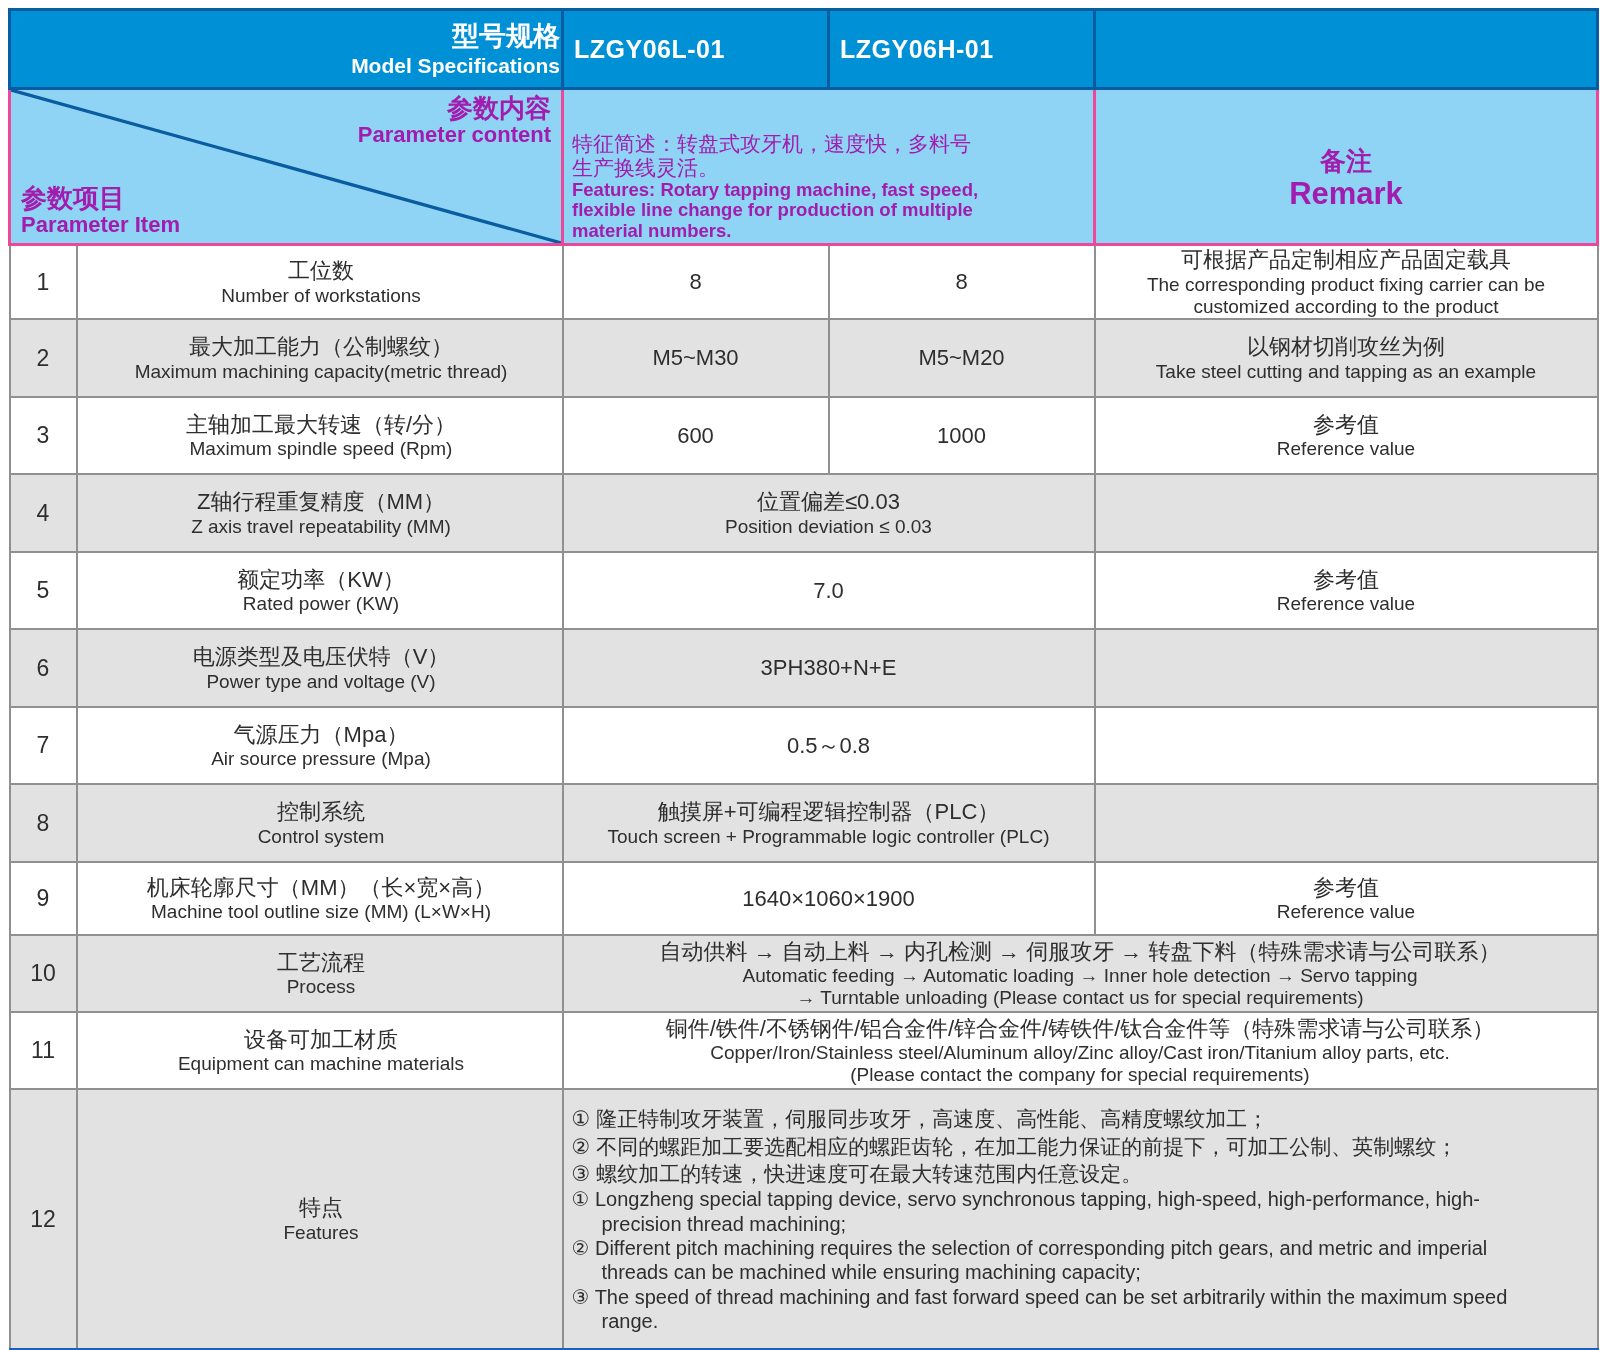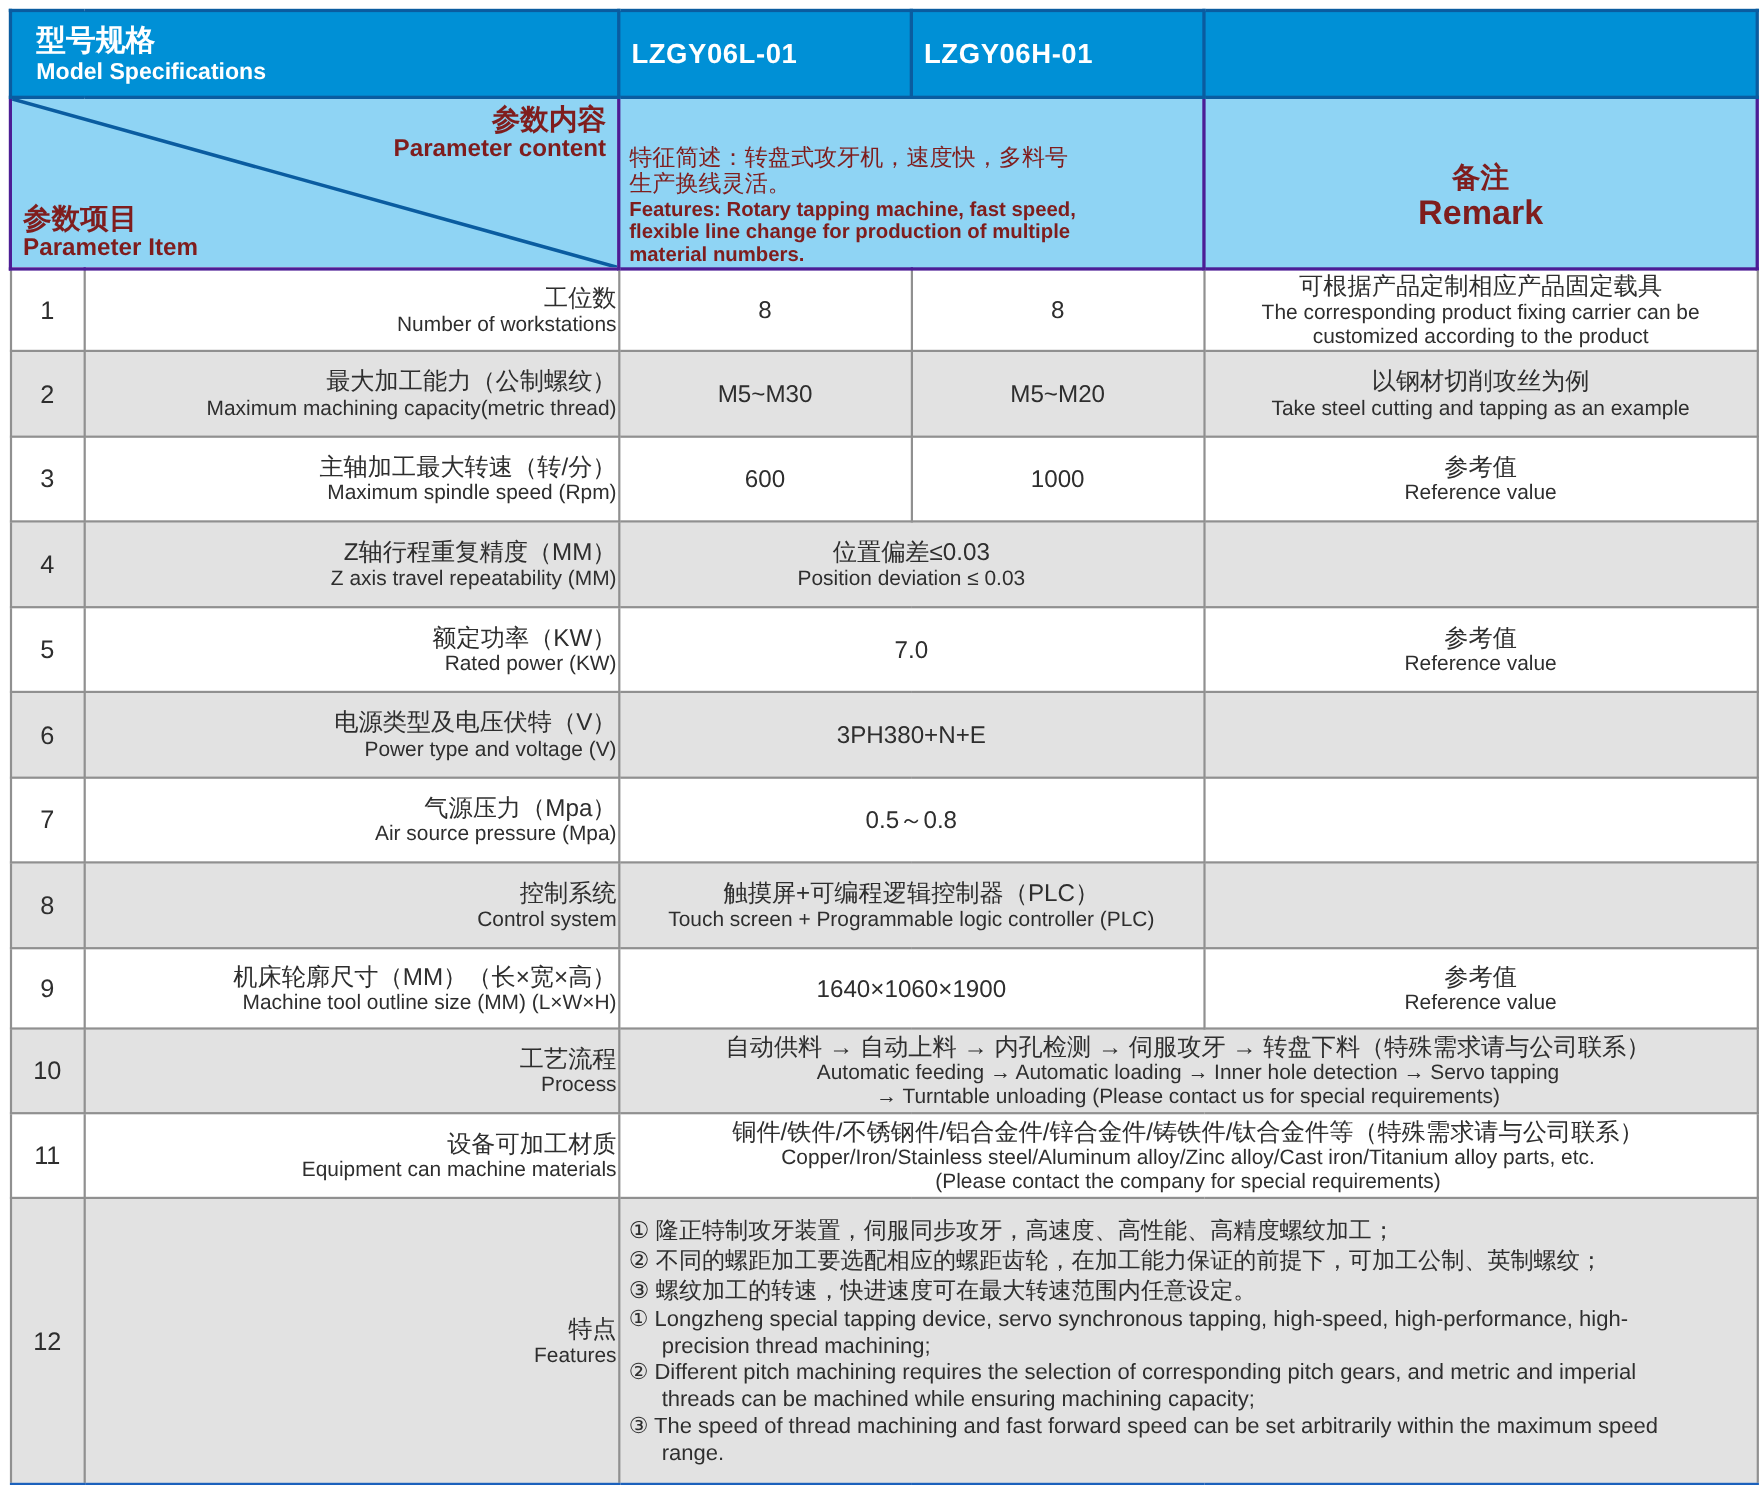--- a/index.html
+++ b/index.html
@@ -15,27 +15,27 @@
   col.c-item{width:486px;}
   col.c-l{width:266px;}
   col.c-h{width:266px;}
   col.c-remark{width:503px;}
 
   
   tr.hdr1 td{
     background:#0090d6;color:#ffffff;border:3px solid #0a5ca0;
     height:74px;vertical-align:middle;
   }
-  td.modelspec{padding-left:22px;}
+  td.modelspec{padding-left:22px;text-align:right;}
   td.modelspec .zh1{font-size:27px;font-weight:bold;line-height:1.2;}
   td.modelspec .en1{font-size:21px;font-weight:bold;line-height:1.2;}
   td.modelname{padding-left:10px;font-size:25px;font-weight:bold;letter-spacing:.5px;}
 
   tr.hdr2 td{
-    background:#8fd4f4;color:#7f1d1d;border:3px solid #4c1d95;
+    background:#8fd4f4;color:#a21caf;border:3px solid #ec4899;
     height:116px;vertical-align:middle;
   }
   td.diagcell{position:relative;padding:0;}
   td.diagcell svg{position:absolute;left:0;top:0;width:100%;height:100%;}
   .diag-top{position:absolute;top:4px;right:10px;text-align:right;}
   .diag-bottom{position:absolute;bottom:6px;left:10px;text-align:left;}
   .diag-top .zh2,.diag-bottom .zh2{font-size:26px;font-weight:bold;line-height:1.1;}
   .diag-top .en2,.diag-bottom .en2{font-size:22px;font-weight:bold;line-height:1.1;}
 
   td.featcell{padding:2px 0 2px 8px;vertical-align:middle;}
@@ -47,21 +47,21 @@
   td.remarkhdr .en2{font-size:31px;font-weight:bold;line-height:1.1;}
 
   
   tr.brow td{
     border:2px solid #909090;background:#ffffff;vertical-align:middle;
   }
   tr.brow.g td{background:#e2e2e2;}
   tr.last td{border-bottom:6px solid #1b61bc;}
 
   td.cnum{text-align:center;font-size:23px;}
-  td.citem{text-align:right;padding-left:4px;margin-left:36px;}
+  td.citem{text-align:center;padding-left:4px;margin-left:36px;}
   .zh{font-size:22px;line-height:1.22;}
   .en{font-size:19px;line-height:1.15;}
   td.cval{text-align:center;}
   td.cremark{text-align:center;}
 
   
   tr.r1 td{height:70px;} tr.r2 td{height:74px;} tr.r3 td{height:73px;}
   tr.r4 td{height:74px;} tr.r5 td{height:73px;} tr.r6 td{height:74px;}
   tr.r7 td{height:73px;} tr.r8 td{height:74px;} tr.r9 td{height:69px;}
   tr.r10 td{height:73px;} tr.r11 td{height:73px;} tr.r12 td{height:246px;}

